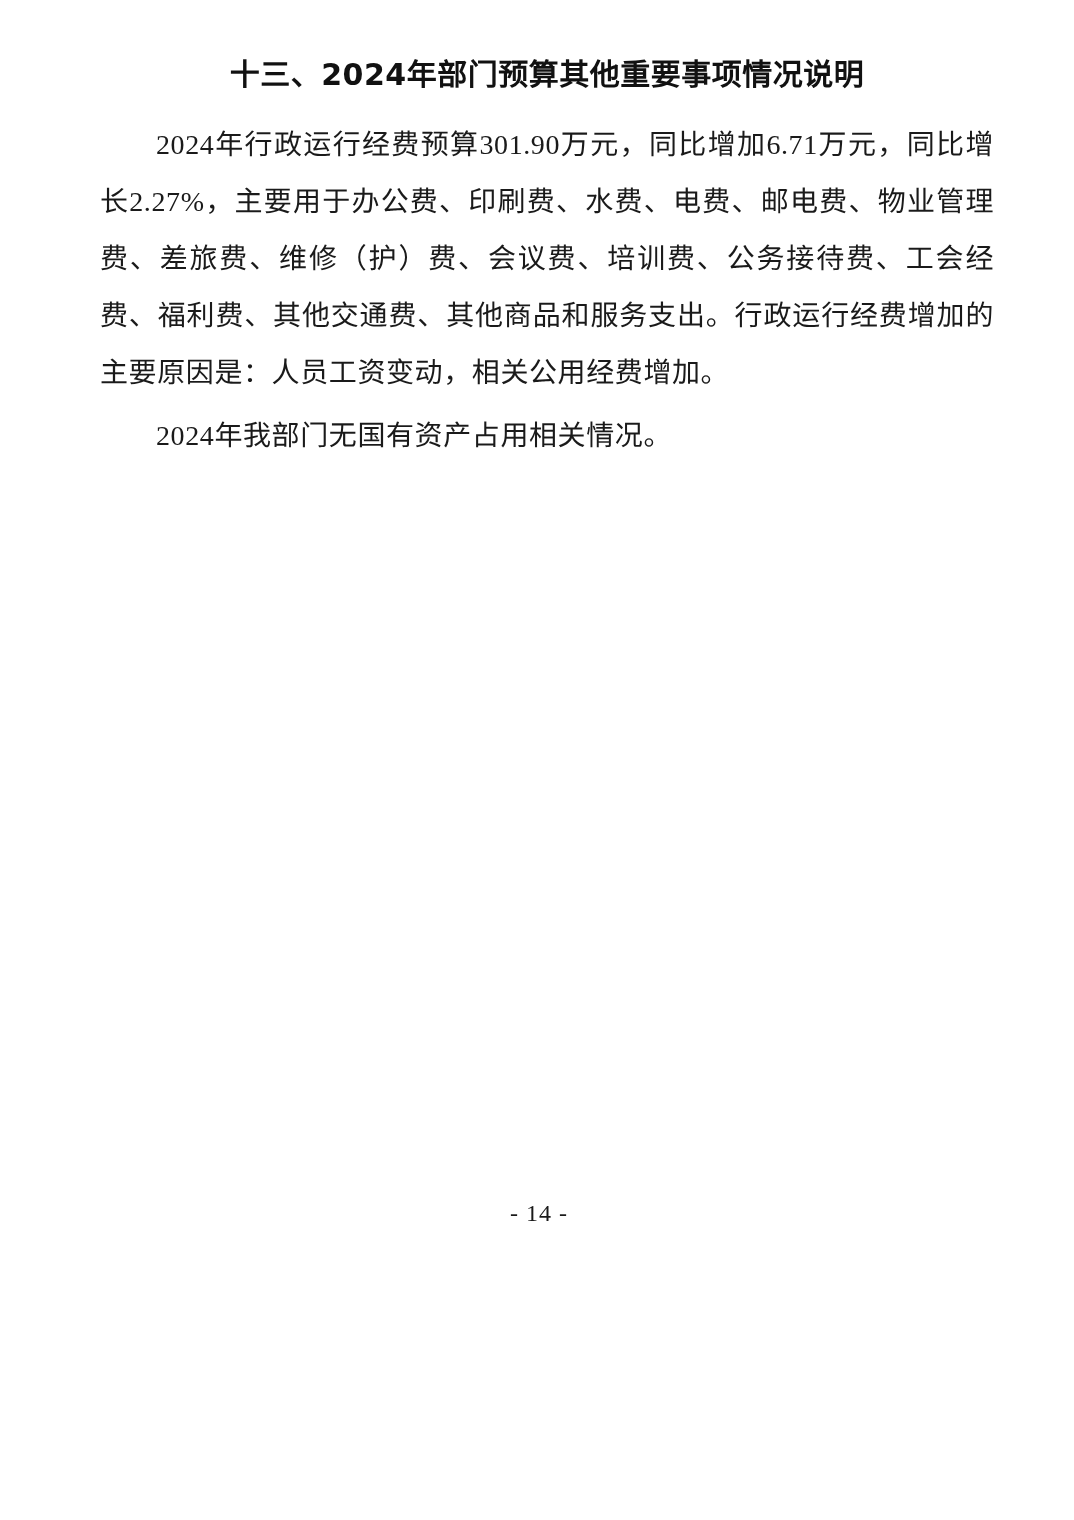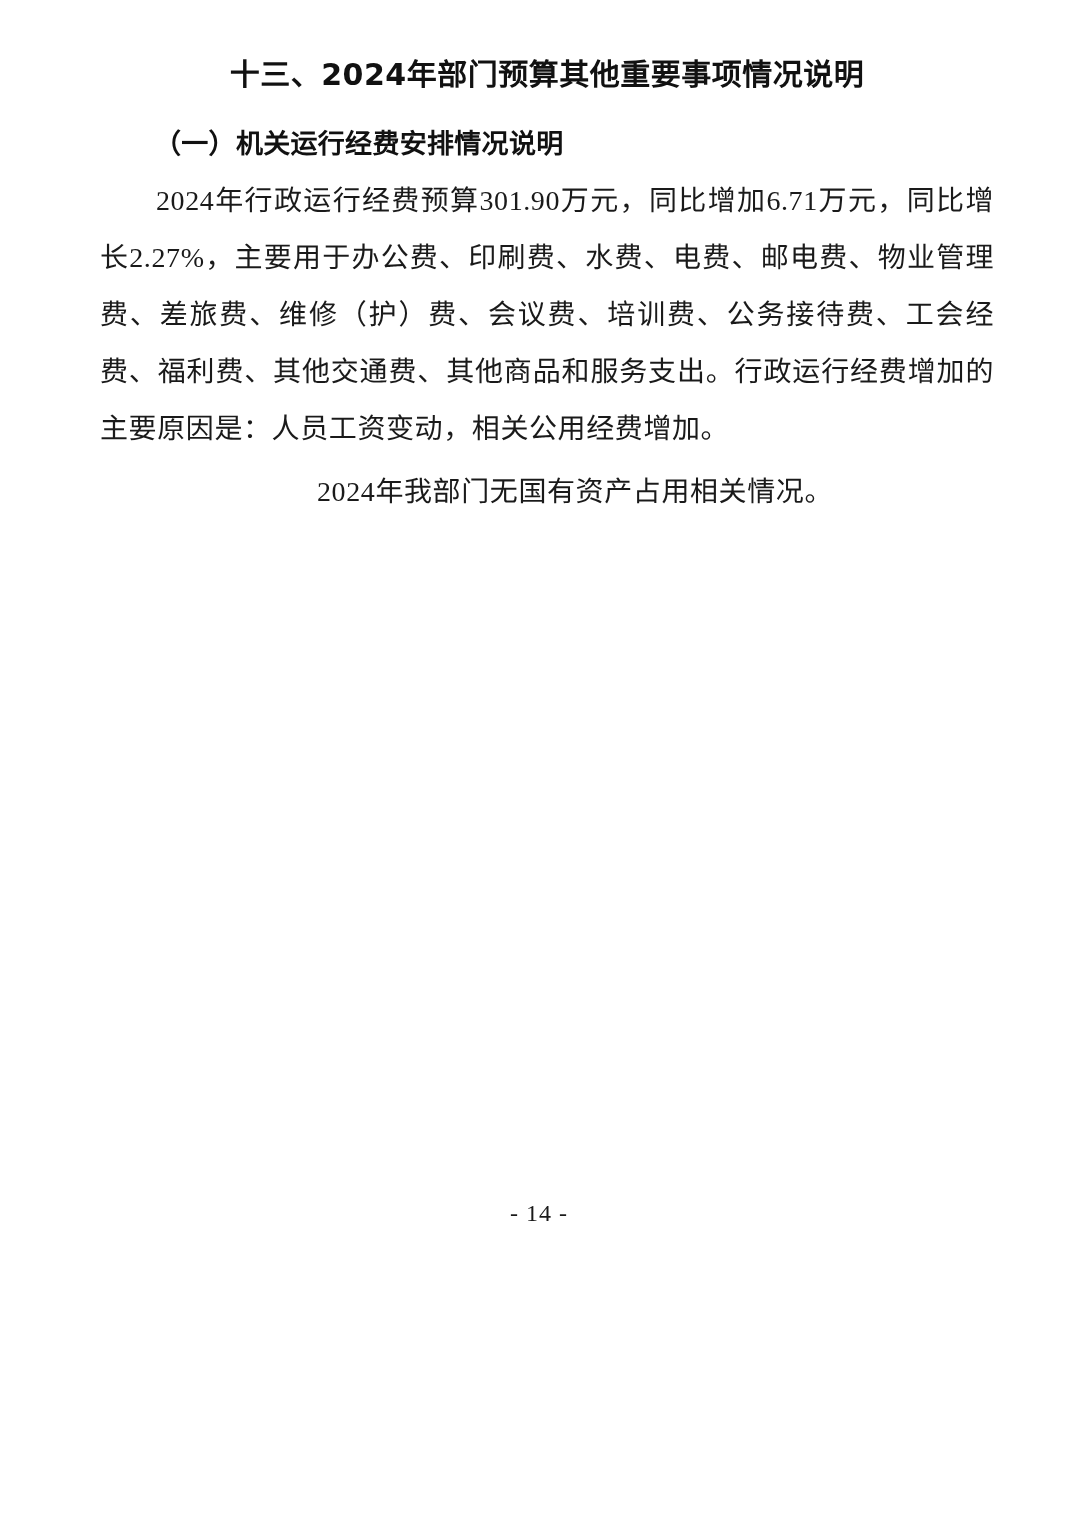--- a/index.html
+++ b/index.html
@@ -49,21 +49,21 @@
     font-size: 28px;
     line-height: 57px;
     margin: 0;
     text-indent: 56px;
     text-align: justify;
     text-justify: inter-ideograph;
     letter-spacing: 0.6px;
     color: #1a1a1a;
   }
   .short-para {
-    text-align: center;
+    text-align: left;
   }
   .spacer-sm { height: 6px; }
   .page-number {
     position: absolute;
     left: 4px;
     right: 0;
     bottom: 36px;
     text-align: center;
     font-family: "Liberation Serif", "DejaVu Serif", serif;
     font-size: 24px;
@@ -71,21 +71,20 @@
     letter-spacing: 1px;
   }
 </style>
 </head>
 <body>
 
 <div class="page">
 
   <h1 class="doc-title">十三、2024年部门预算其他重要事项情况说明</h1>
 
-  <h2 class="section-heading">（一）机关运行经费安排情况说明</h2>
 
   <p class="body-para">2024年行政运行经费预算301.90万元，同比增加6.71万元，同比增长2.27%，主要用于办公费、印刷费、水费、电费、邮电费、物业管理费、差旅费、维修（护）费、会议费、培训费、公务接待费、工会经费、福利费、其他交通费、其他商品和服务支出。行政运行经费增加的主要原因是：人员工资变动，相关公用经费增加。</p>
 
   <div class="spacer-sm"></div>
 
 
   <p class="body-para short-para">2024年我部门无国有资产占用相关情况。</p>
 
   <div class="page-number">- 14 -</div>
 

